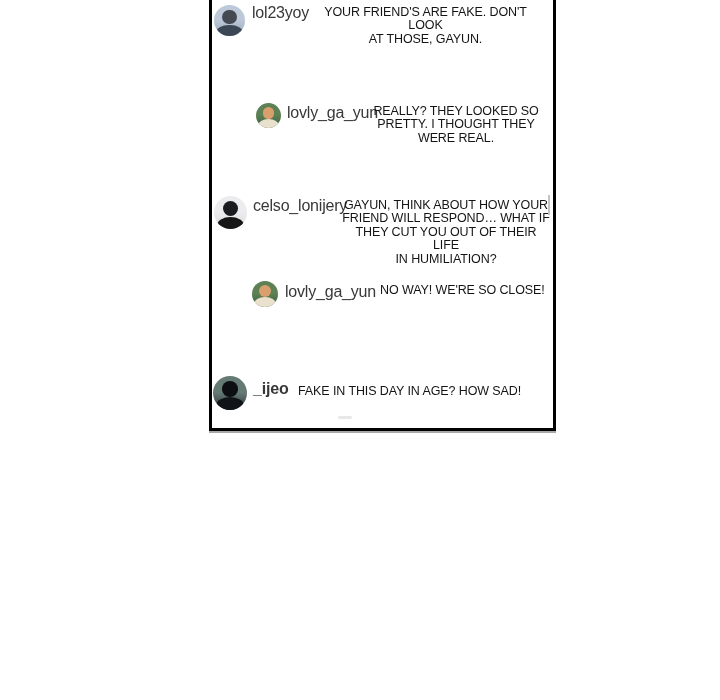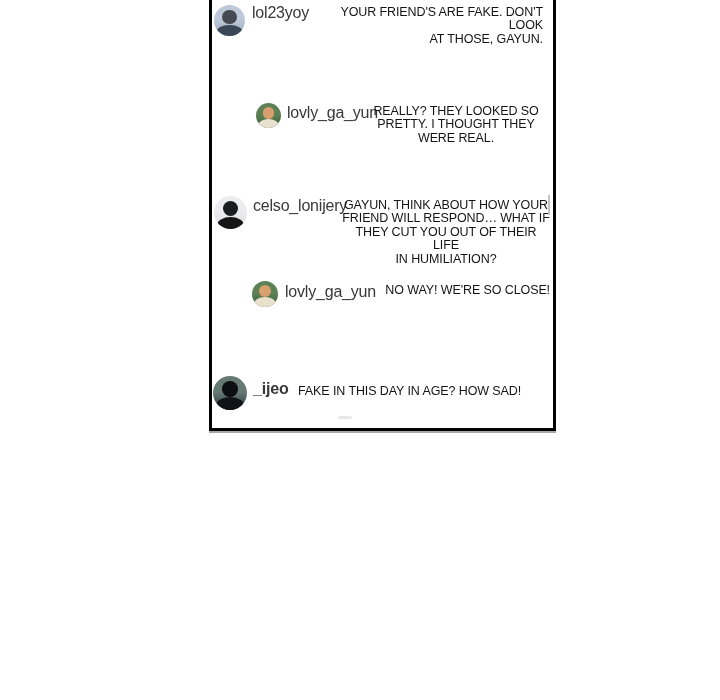--- a/index.html
+++ b/index.html
@@ -30,30 +30,30 @@
     position:absolute;font-size:16px;line-height:19px;color:#383838;
     letter-spacing:-0.2px;white-space:nowrap;
   }
   .text{
     position:absolute;font-size:12.5px;line-height:13.4px;color:#141414;
     text-align:center;white-space:pre-line;letter-spacing:-0.1px;
   }
   
   .c1 .avatar{left:2px;top:5px;width:31px;height:31px;}
   .c1 .user{left:40px;top:3px;}
-  .c1 .text{left:96px;top:6px;width:235px;text-align:right;}
+  .c1 .text{left:96px;top:6px;width:235px;}
   .c2 .avatar{left:44px;top:103px;width:25px;height:25px;}
   .c2 .user{left:75px;top:103px;}
   .c2 .text{left:156px;top:105px;width:176px;}
   .c3 .avatar{left:2px;top:196px;width:33px;height:33px;}
   .c3 .user{left:41px;top:196px;}
   .c3 .text{left:130px;top:199px;width:208px;}
   .c4 .avatar{left:40px;top:281px;width:26px;height:26px;}
   .c4 .user{left:73px;top:282px;}
-  .c4 .text{left:168px;top:284px;width:170px;text-align:right;white-space:nowrap;}
+  .c4 .text{left:168px;top:284px;width:170px;text-align:left;white-space:nowrap;}
   .c5 .avatar{left:1px;top:376px;width:34px;height:34px;}
   .c5 .user{left:41px;top:379px;font-weight:bold;}
   .c5 .text{left:86px;top:385px;width:220px;text-align:center;white-space:nowrap;}
   .scroll-thumb{
     position:absolute;right:3px;top:195px;width:2px;height:20px;background:#c4c4c4;
   }
   .smudge{
     position:absolute;left:126px;top:416px;width:14px;height:3px;
     background:#dcdcdc;border-radius:2px;opacity:.65;
   }

